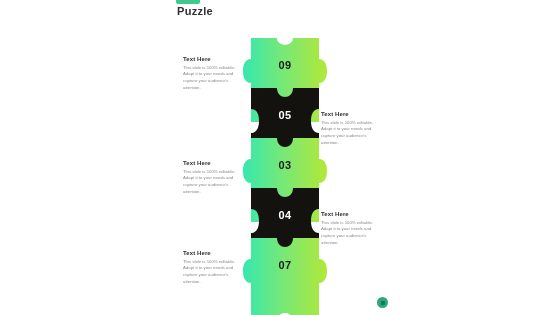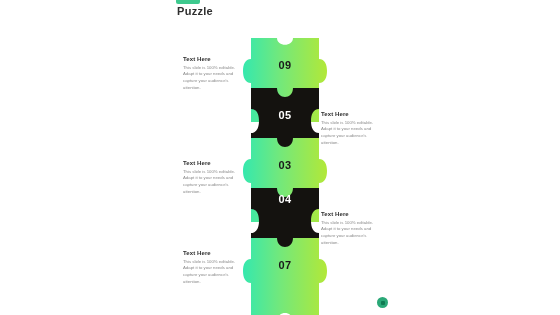--- a/index.html
+++ b/index.html
@@ -237,21 +237,21 @@
           C 68 26 70 30 76 30
           L 76 56
           L 50 56
           C 50 50 34 50 34 56
           L 8 56
           L 8 30
           C 14 30 16 26 16 22
           C 16 18 14 14 8 14
           Z"></path>
       </svg>
-      <div class="piece-num" style="top:5px; color:#ffffff;">04</div>
+      <div class="piece-num" style="top:21px; color:#ffffff;">04</div>
     </div>
 
     <div class="puzzle-piece" style="top:200px;">
       <svg viewBox="0 0 84 56" preserveAspectRatio="none">
         <path fill="url(#grad-green)" d="
           M 8 0
           L 34 0
           C 34 8 50 8 50 0
           L 76 0
           L 76 14

